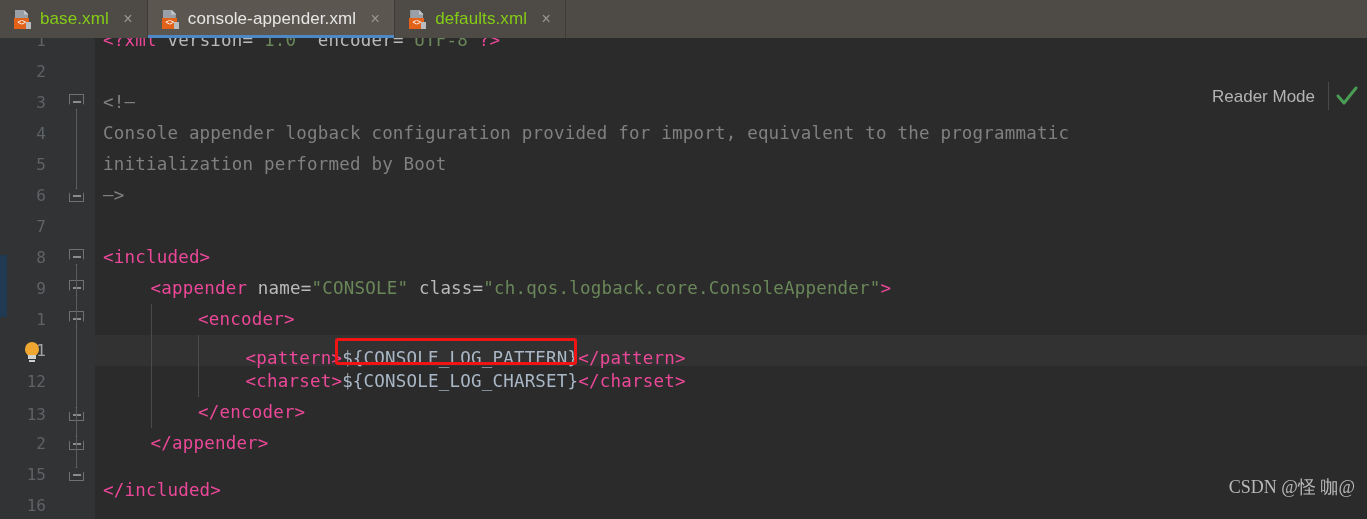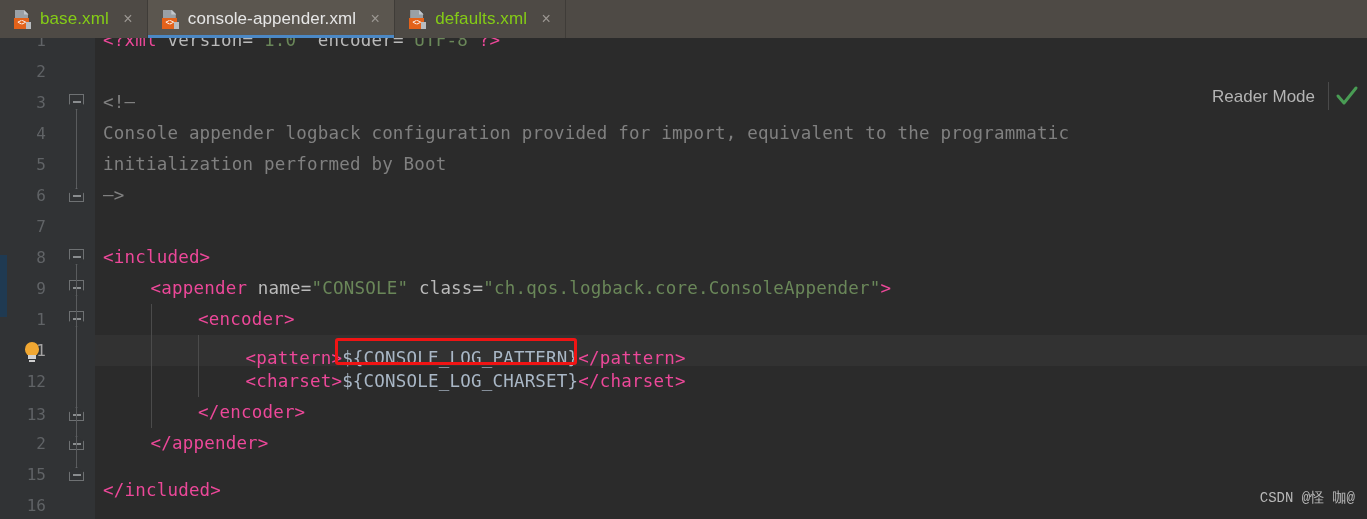--- a/index.html
+++ b/index.html
@@ -134,23 +134,23 @@
   
   .readermode{
     position:absolute;right:52px;top:46px;height:26px;display:flex;align-items:center;
     font-size:17px;color:#b4b4b4;white-space:nowrap;
   }
   .rm-sep{position:absolute;right:38px;top:44px;width:1px;height:28px;background:#4a4a4a;}
   .checkmark{position:absolute;right:8px;top:46px;width:24px;height:24px;}
 
   
   .watermark{
-    position:absolute;right:12px;bottom:12px;
-    font-size:14px;color:#b9b9b9;white-space:nowrap;
-    font-family:Liberation Mono, monospace;
+    position:absolute;right:12px;bottom:20px;
+    font-size:18px;color:#b9b9b9;white-space:nowrap;
+    font-family:Liberation Serif, serif;
   }
 </style>
 </head>
 <body>
 
 <div id="app">
 
   <div class="tabbar" id="tabbar">
       <div class="tab">
         <span class="xicon">

